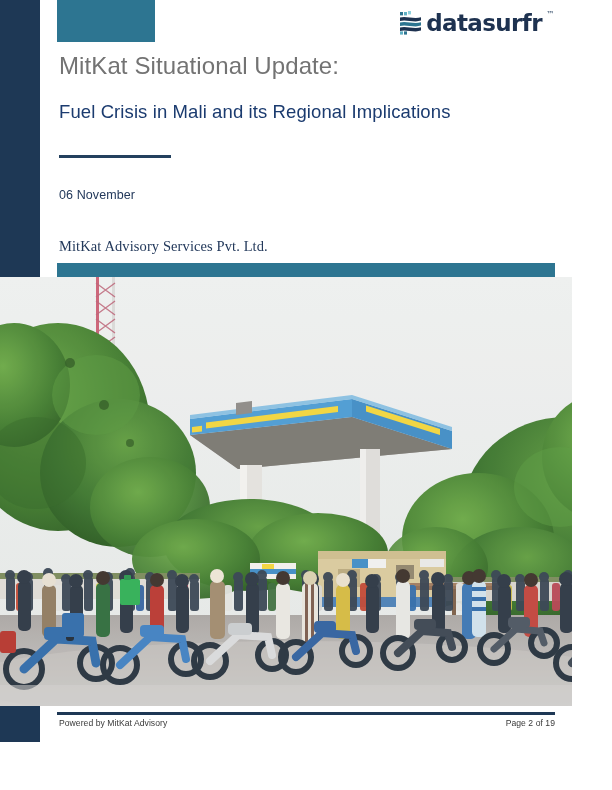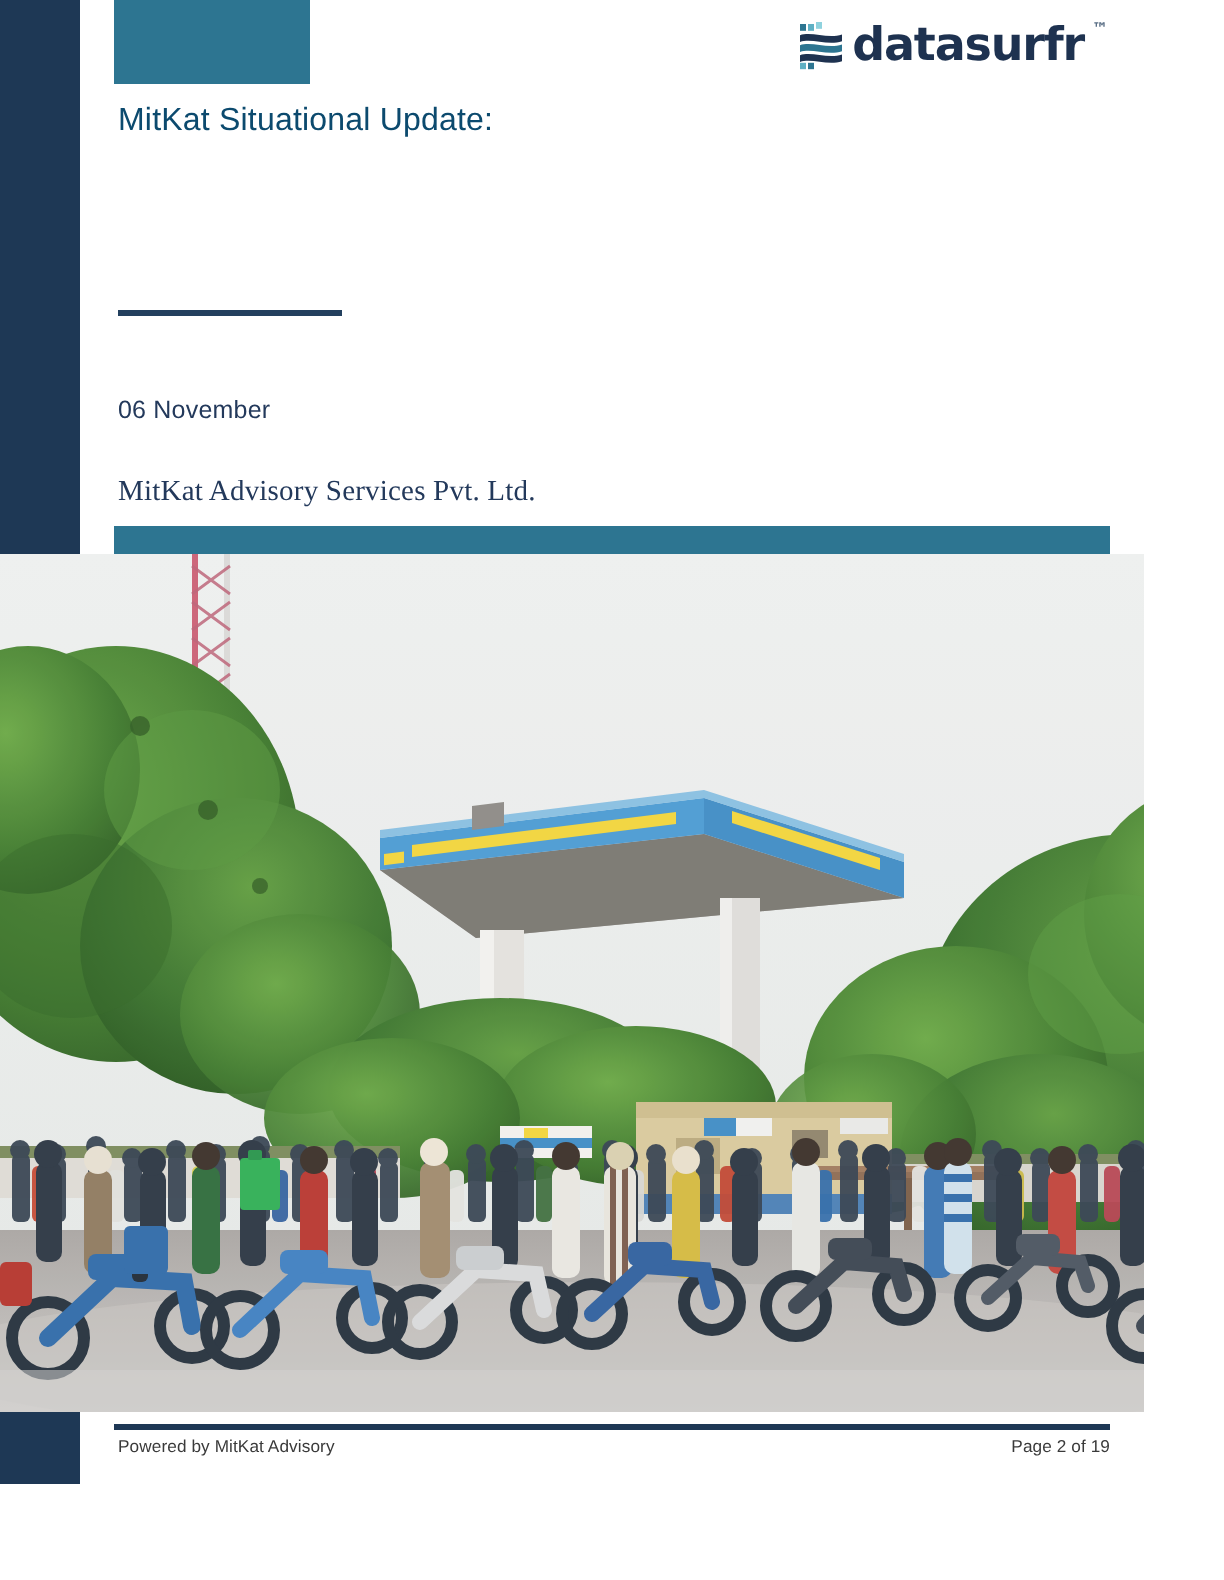--- a/index.html
+++ b/index.html
@@ -86,23 +86,23 @@
 
   
   .title-wrap {
     position: absolute;
     left: 19px;
     top: 50px;
     width: 496px;
   }
   .title-kicker {
     font-family: "Liberation Sans", sans-serif;
-    font-size: 16px;
+    font-size: 24px;
     font-weight: 400;
-    color: #0c4a6e;
+    color: #737373;
     letter-spacing: 0.1px;
     line-height: 1.35;
     margin: 0 0 18px 0;
   }
   .title-main {
     font-family: "Liberation Sans", sans-serif;
     font-size: 18.5px;
     font-weight: 500;
     color: #1b3b6f;
     letter-spacing: 0.1px;
@@ -115,21 +115,21 @@
     left: 19px;
     top: 155px;
     width: 112px;
     height: 3px;
     background: #23405e;
   }
 
   .meta-date {
     position: absolute;
     left: 19px;
-    top: 198px;
+    top: 188px;
     font-family: "Liberation Sans", sans-serif;
     font-size: 12.5px;
     font-weight: 400;
     color: #23395b;
     letter-spacing: 0.1px;
   }
   .meta-org {
     position: absolute;
     left: 19px;
     top: 238px;
@@ -205,20 +205,21 @@
           <rect x="0" y="20.4" width="3" height="3.2" fill="#5fb0c4"></rect>
           <rect x="4" y="20.4" width="3" height="3.2" fill="#2d7591"></rect>
         </svg>
       </span>
       <span class="logo-word">datasurfr</span>
       <span class="logo-tm">™</span>
     </div>
 
     <div class="title-wrap">
       <p class="title-kicker">MitKat Situational Update:</p>
+      <p class="title-main">Fuel Crisis in Mali and its Regional Implications</p>
     </div>
 
     <div class="title-rule"></div>
 
     <div class="meta-date">06 November</div>
     <div class="meta-org">MitKat Advisory Services Pvt. Ltd.</div>
 
     <div class="accent-bar"></div>
 
     <div class="footer-rule"></div>

